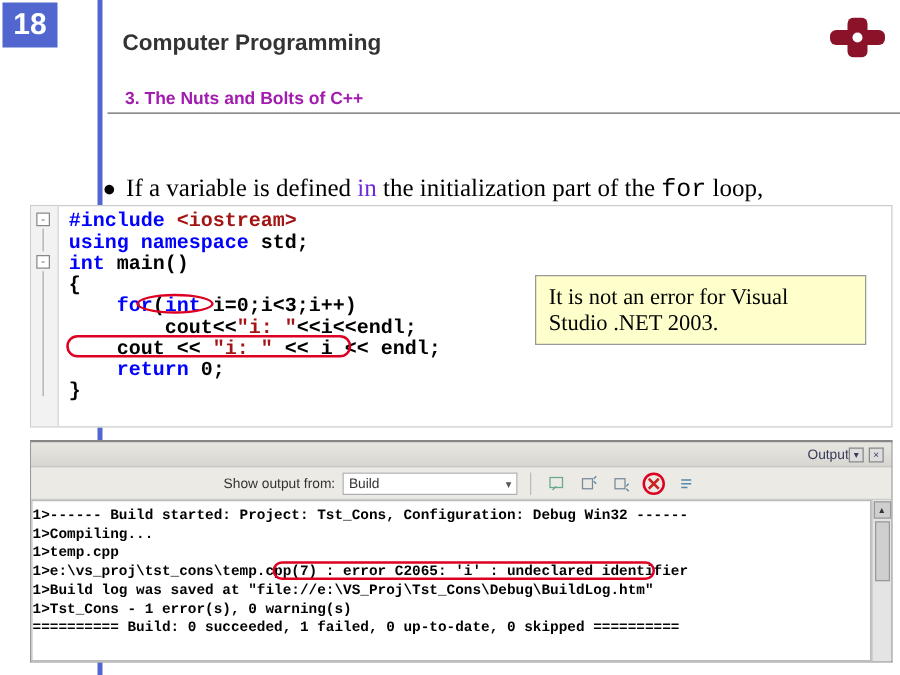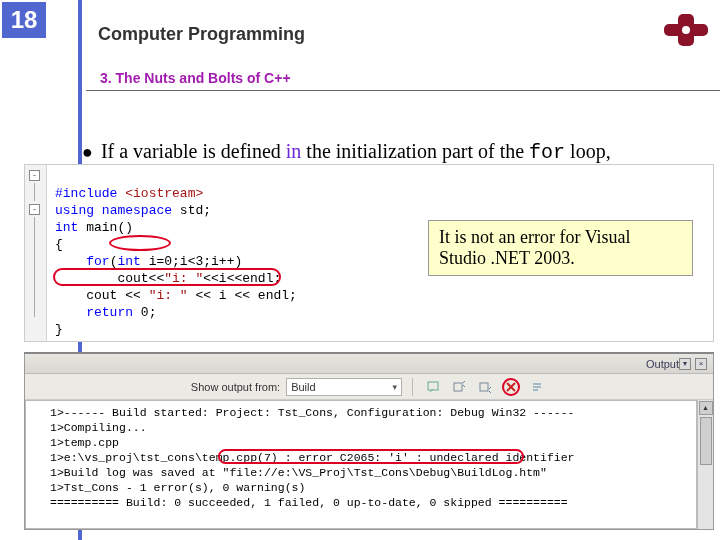--- a/index.html
+++ b/index.html
@@ -11,40 +11,40 @@
   .hr { position: absolute; left: 86px; top: 90px; width: 634px; height: 1px; background: #666; }
   .logo { position: absolute; top: 14px; right: 12px; width: 44px; height: 32px; }
   .bullet-text { position: absolute; left: 82px; top: 140px; font-family: "Times New Roman", serif; font-size: 20px; color: #000; }
   .bullet-text .dot { font-size: 18px; margin-right: 8px; }
   .for-kw { font-family: "Courier New", monospace; }
   .in-kw { color: #6d28d9; }
   .code-pane { position: absolute; left: 24px; top: 164px; width: 690px; height: 178px; background: #fff; border: 1px solid #ccc; }
   .gutter { position: absolute; left: 0; top: 0; width: 22px; height: 100%; background: #f2f2f2; border-right: 1px solid #d4d4d4; }
   .gutter-minus { position: absolute; left: 4px; width: 11px; height: 11px; border: 1px solid #888; background: #fff; font-size: 9px; line-height: 9px; text-align: center; color: #555; }
   .gutter-line { position: absolute; left: 9px; width: 1px; background: #aaa; }
-  .code-text { position: absolute; left: 30px; top: 20px; font-family: "Courier New", monospace; font-size: 13px; line-height: 17px; color: #000; white-space: pre; }
+  .code-text { position: absolute; left: 30px; top: 4px; font-family: "Courier New", monospace; font-size: 16px; line-height: 17px; color: #000; white-space: pre; font-weight: bold; }
   .kw { color: #0000ff; }
   .pp { color: #0000ff; }
   .str { color: #a31515; }
   .ellipse-red { position: absolute; border: 2px solid #d02; border-radius: 50%; background: transparent; }
   .callout { position: absolute; left: 428px; top: 220px; width: 265px; height: 56px; background: #ffffcc; border: 1px solid #999; padding: 6px 10px; font-family: "Times New Roman", serif; font-size: 18px; color: #000; }
   .output-pane { position: absolute; left: 24px; top: 352px; width: 690px; height: 178px; background: #eceae5; border: 1px solid #999; border-top: 2px solid #878787; }
   .output-title-bar { height: 20px; background: linear-gradient(#e8e6e0,#d8d6d0); border-bottom: 1px solid #bbb; display: flex; align-items: center; justify-content: flex-end; padding: 0 6px; font-size: 11px; color: #3a3a5a; }
   .wnd-icons { display: flex; gap: 4px; }
   .wnd-icon { width: 12px; height: 12px; border: 1px solid #888; background: #ddd; font-size: 8px; line-height: 10px; text-align: center; }
   .output-toolbar { height: 26px; background: #eceae5; display: flex; align-items: center; gap: 6px; padding: 0 8px; font-size: 11px; color: #333; border-bottom: 1px solid #ccc; justify-content: center; }
-  .combo { height: 18px; width: 116px; border: 1px solid #b0b0b0; background: #fff; display: inline-flex; align-items: center; justify-content: space-between; padding: 0 4px; font-size: 11px; }
+  .combo { height: 18px; width: 140px; border: 1px solid #b0b0b0; background: #fff; display: inline-flex; align-items: center; justify-content: space-between; padding: 0 4px; font-size: 11px; }
   .combo .chev { font-size: 9px; color: #555; }
   .tb-sep { width: 1px; height: 18px; background: #bbb; margin: 0 4px; }
   .tb-btn { width: 20px; height: 18px; border: 1px solid transparent; display: inline-flex; align-items: center; justify-content: center; color: #555; }
   .tb-btn svg { display: block; }
   .redx-btn { position: relative; }
   .redx-btn::after { content: ""; position: absolute; width: 14px; height: 14px; border: 2px solid #d02; border-radius: 50%; }
   .output-body { position: absolute; left: 0; top: 46px; right: 16px; bottom: 0; background: #fff; border: 1px solid #bbb; overflow: hidden; }
-  .output-text { font-family: "Courier New", monospace; font-size: 11.5px; line-height: 15px; white-space: pre; padding: 4px 24px; color: #000; }
+  .output-text { font-family: "Courier New", monospace; font-size: 11.5px; line-height: 15px; white-space: pre; padding: 4px 0; color: #000; font-weight: bold; }
   .output-scroll { position: absolute; right: 0; top: 46px; width: 16px; bottom: 0; background: #e4e4e4; border-left: 1px solid #bbb; }
   .sb-btn { width: 14px; height: 14px; margin: 1px auto; background: #cfcfcf; border: 1px solid #999; font-size: 8px; text-align: center; line-height: 12px; color: #333; }
   .sb-thumb { width: 12px; height: 48px; margin: 2px auto; background: #cfcfcf; border: 1px solid #999; }
 </style>
 </head>
 <body>
 
 <div class="sidebar"></div>
 <div class="slide-num">18</div>
 

